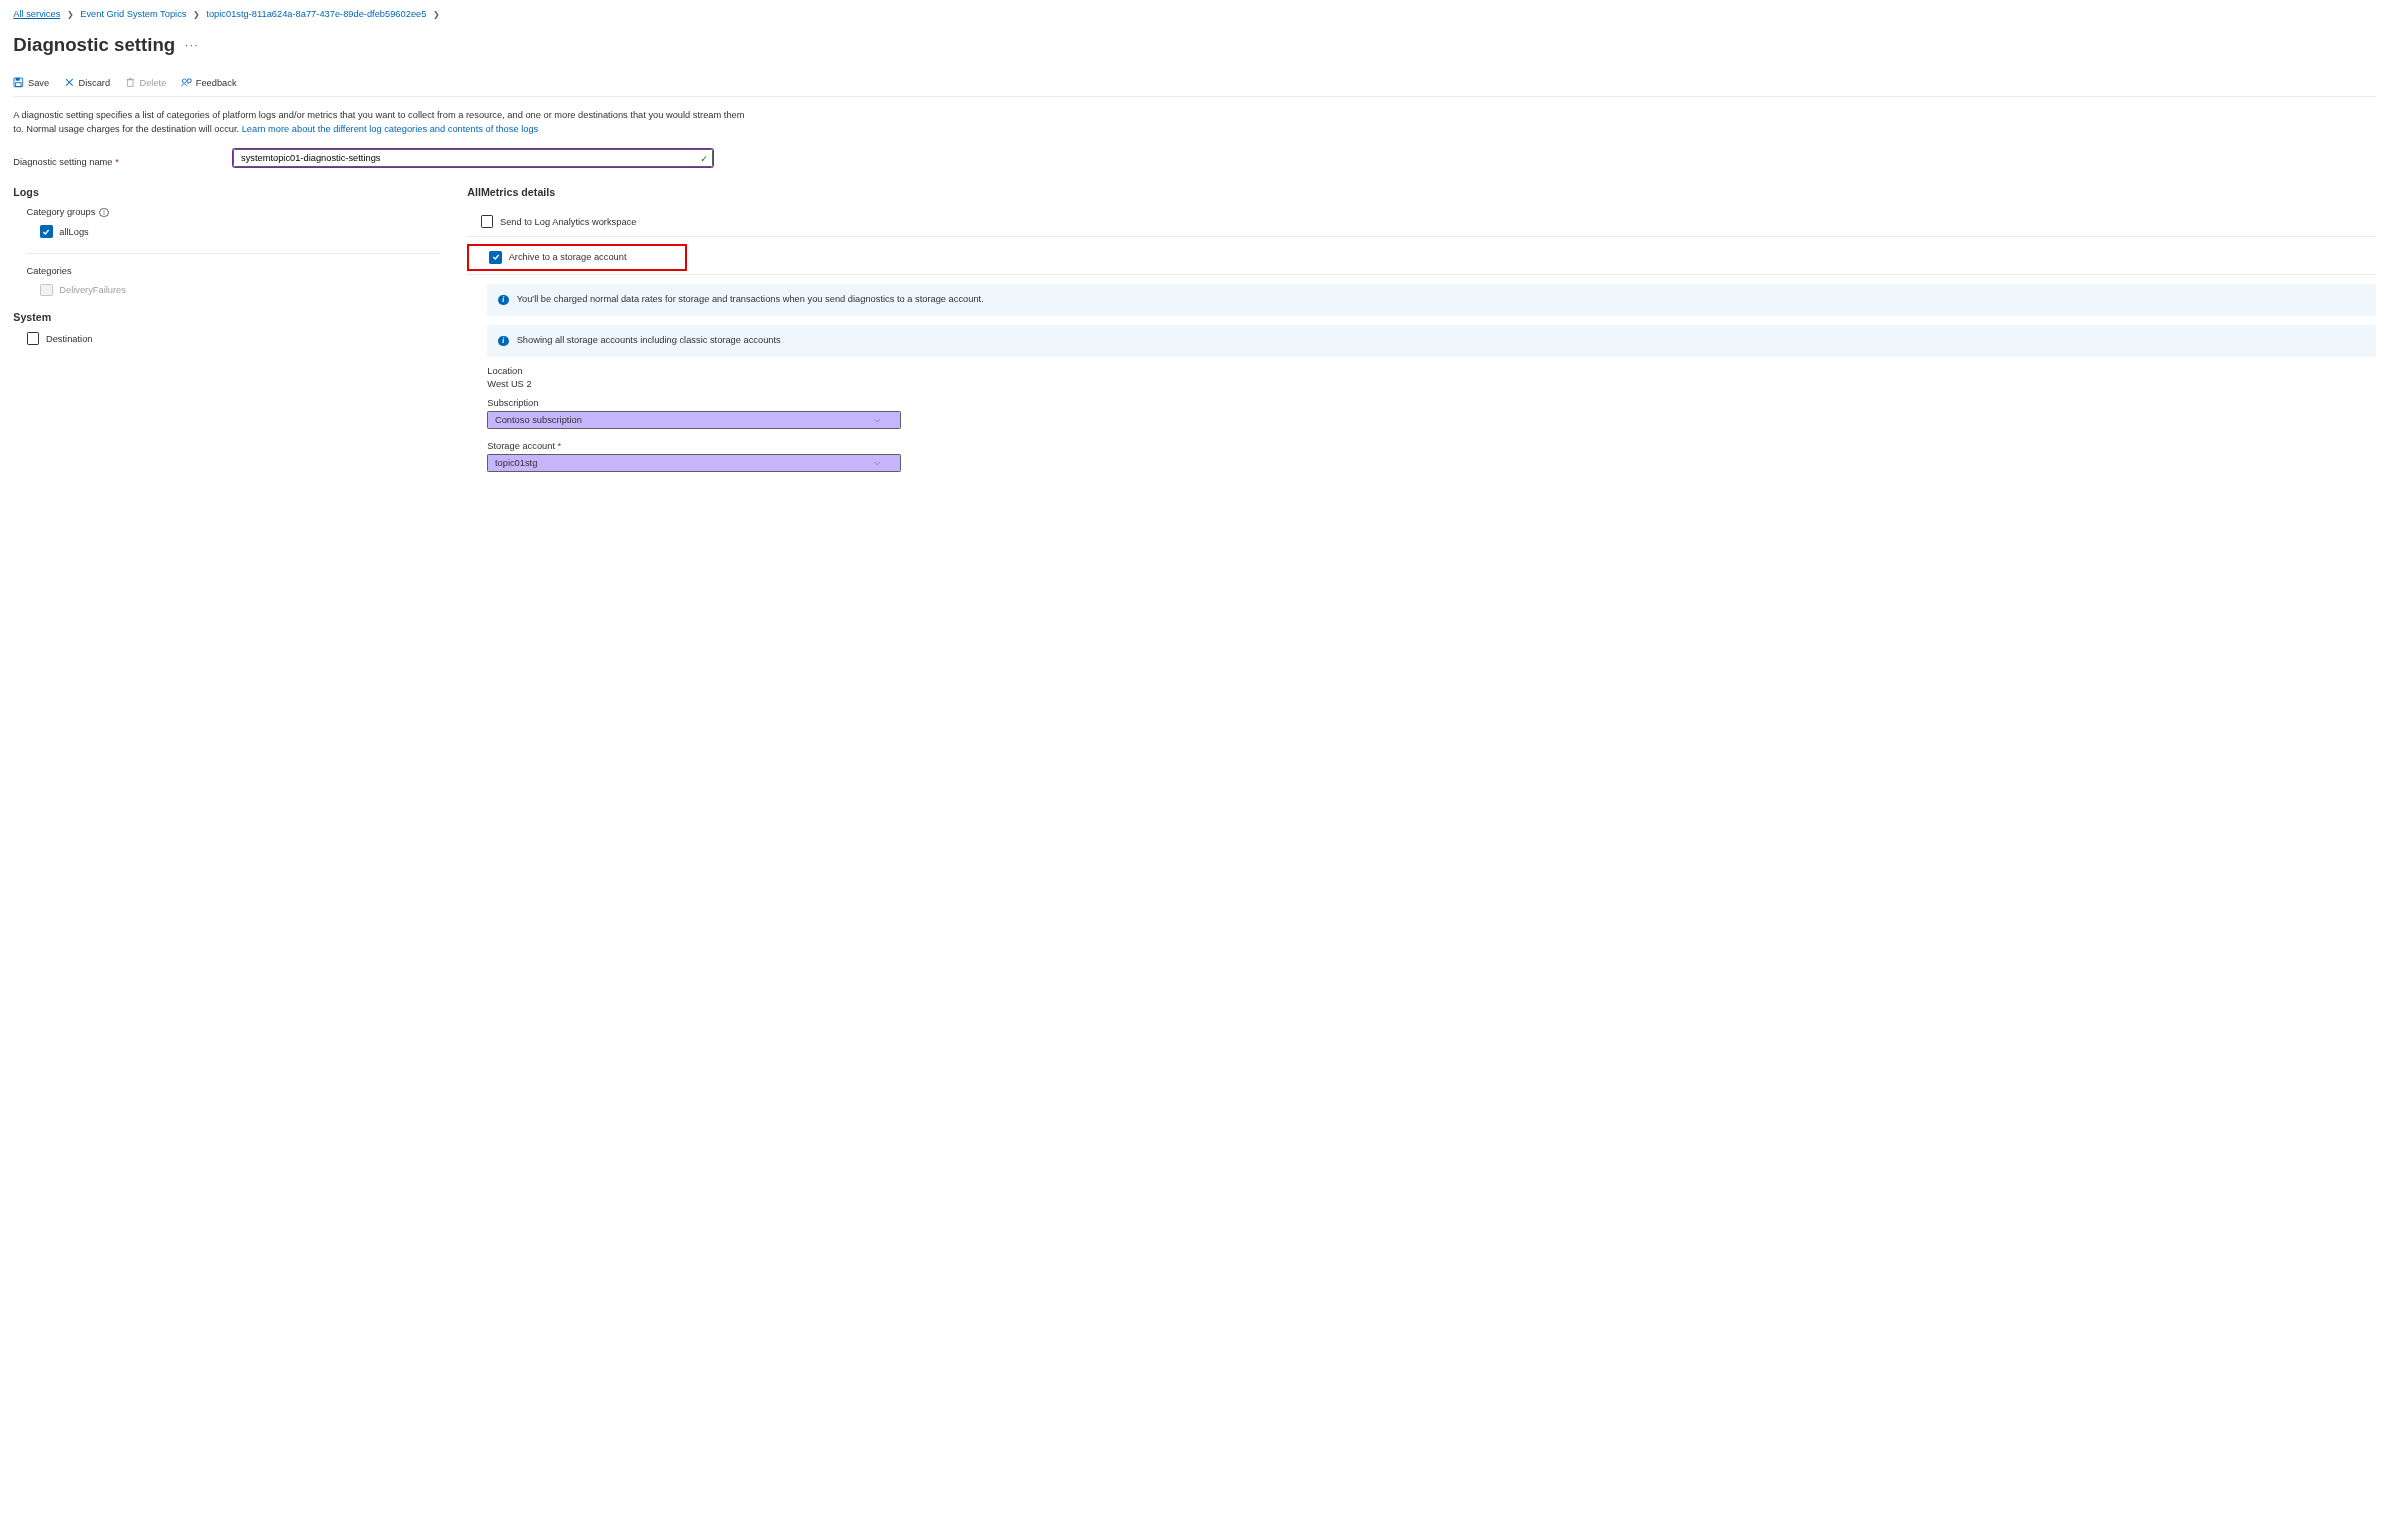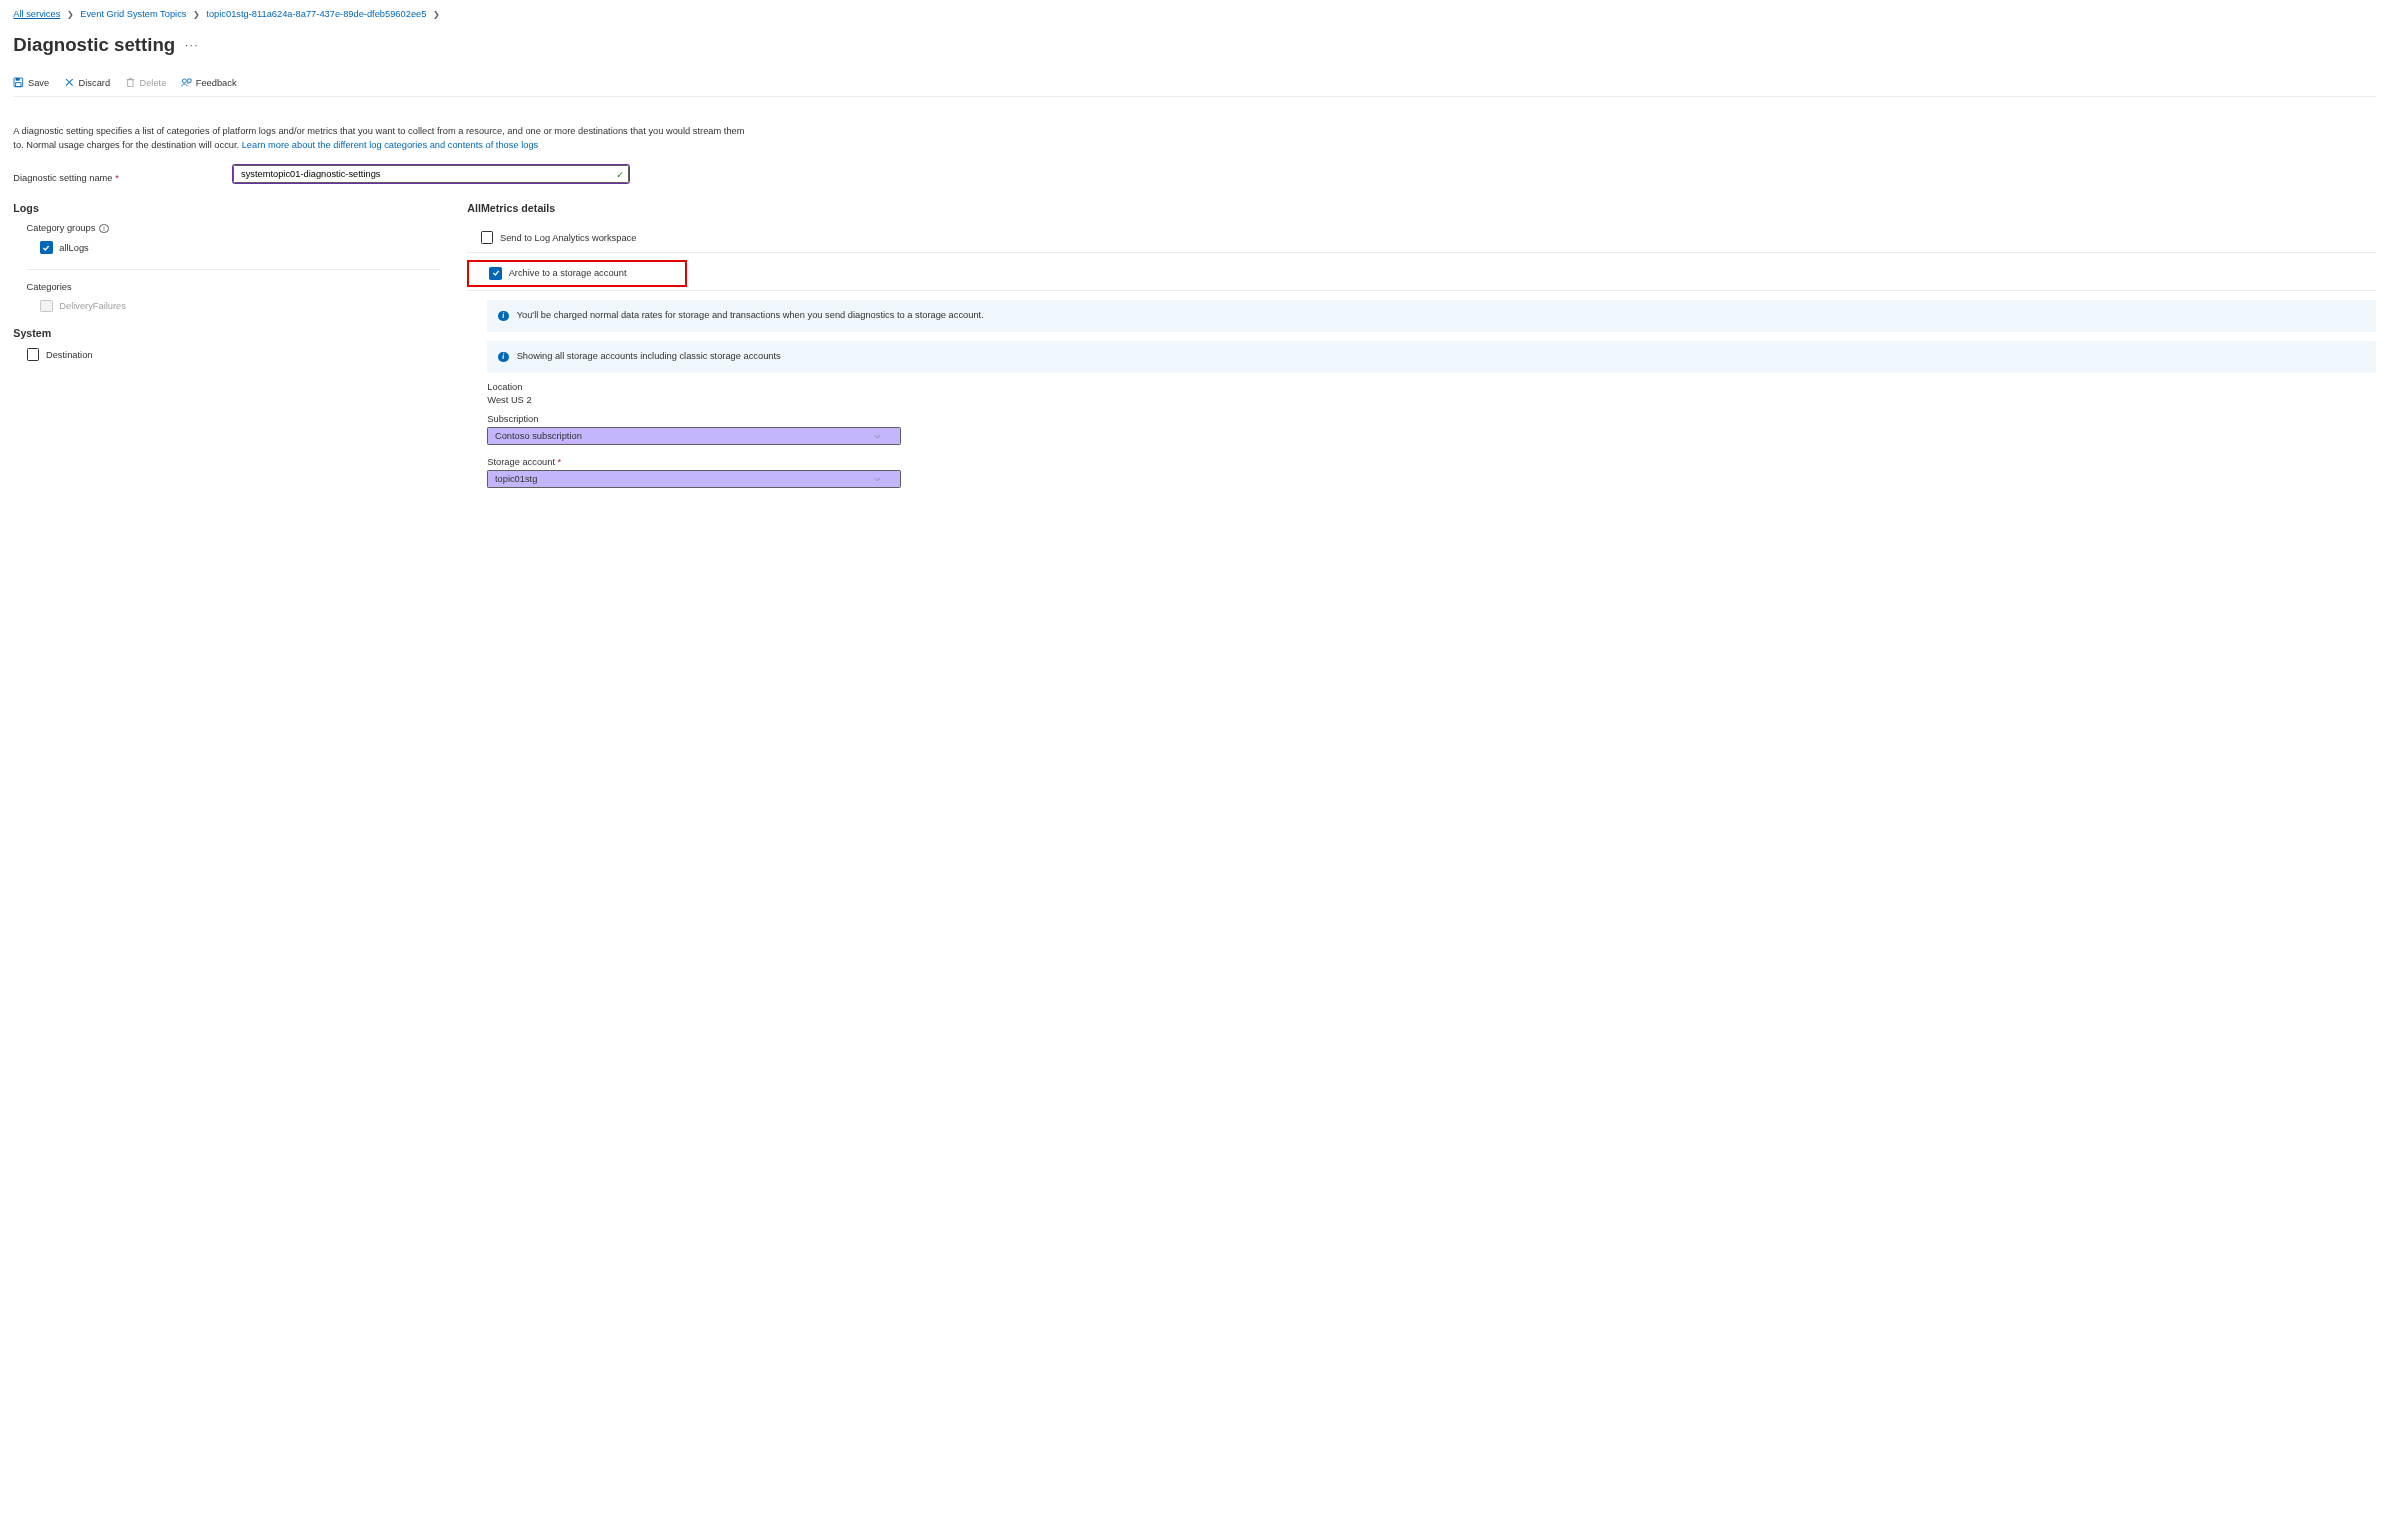--- a/index.html
+++ b/index.html
@@ -17,33 +17,33 @@
   .breadcrumb { font-size: 9.3px; margin-bottom: 14.7px; }
   .breadcrumb .sep { color: #605e5c; margin: 0 4px; font-size: 8px; }
   .breadcrumb .first { text-decoration: underline; }
 
   
   .title-row { display:flex; align-items:center; gap:9.3px; margin-bottom:21.3px; }
   h1 { font-size: 18.7px; font-weight: 600; margin:0; color:#323130; }
   .more { color:#605e5c; font-size:12px; letter-spacing:0.7px; cursor:pointer; }
 
   
-  .toolbar { display:flex; align-items:flex-end; gap:14.7px; padding-bottom:8px; border-bottom:0.7px solid #edebe9; margin-bottom:28px; }
+  .toolbar { display:flex; align-items:flex-end; gap:14.7px; padding-bottom:8px; border-bottom:0.7px solid #edebe9; margin-bottom:12px; }
   .tb-btn { display:flex; align-items:center; gap:4px; cursor:pointer; font-size:9.3px; color:#323130; }
   .tb-btn.disabled { color:#a19f9d; cursor:default; }
   .tb-icon { width:10.7px; height:10.7px; flex-shrink:0; }
 
   
   .desc { line-height:1.5; margin-bottom:12px; max-width:734px; }
 
   
   .name-row { display:flex; align-items:flex-end; gap:20px; margin-bottom:18.7px; }
   .name-label { width:200px; font-size:9.3px; color:#323130; }
   .req { color:#a4262c; }
-  .name-input-wrap { position:relative; width:396px; }
+  .name-input-wrap { position:relative; width:480px; }
   .name-input {
     width:100%; padding:3.3px 23px 3.3px 6.7px; font-size:9.3px;
     border:0.7px solid #605e5c; border-radius:1.3px;
     outline:0.7px solid #6b2fa5;
   }
   .name-check { position:absolute; right:5.3px; top:50%; transform:translateY(-50%); color:#107c10; font-size:9.3px; }
 
   
   .cols { display:flex; gap:27px; align-items:flex-start; }
   .col-left { flex:0 0 427px; }

